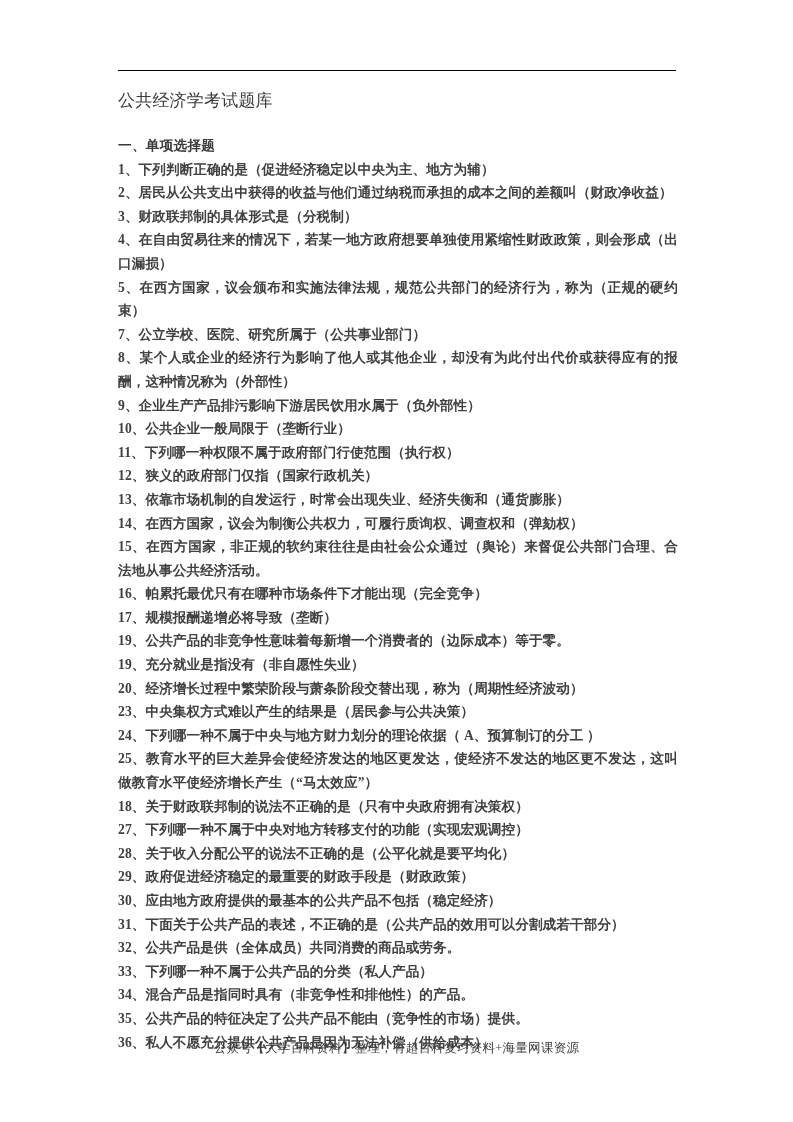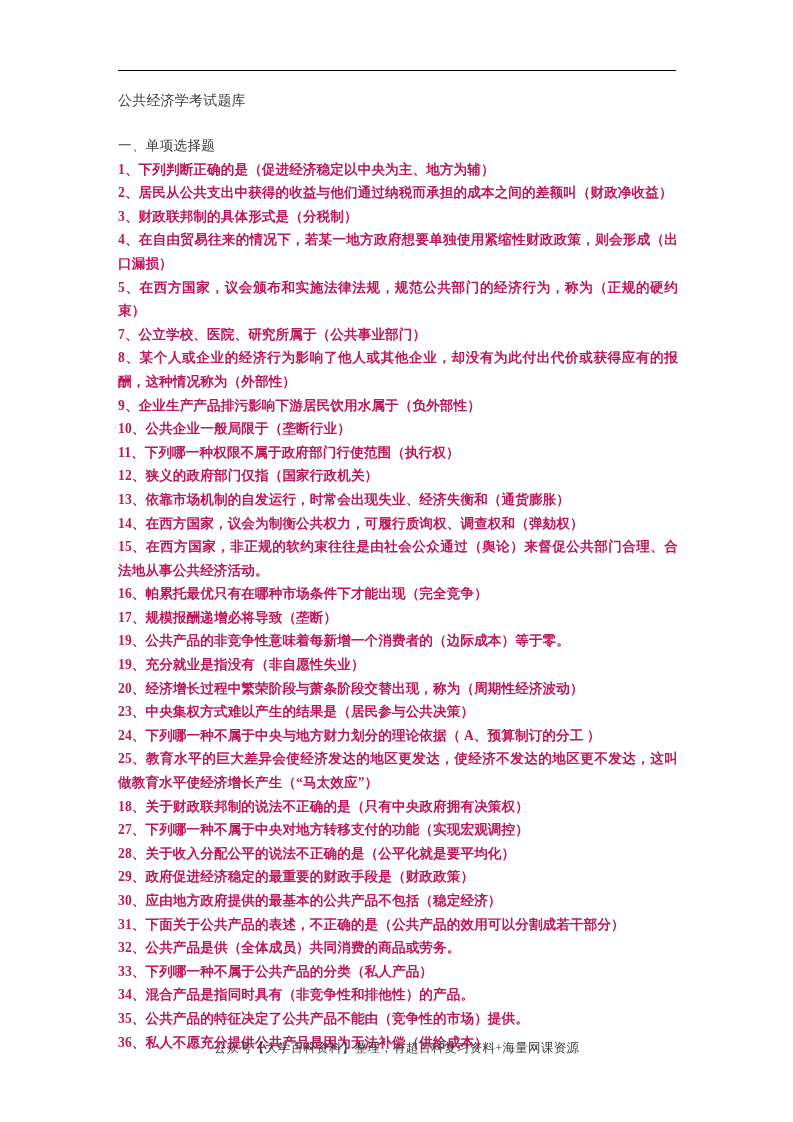--- a/index.html
+++ b/index.html
@@ -33,48 +33,48 @@
   }
 
   .content {
     position: absolute;
     left: 118px;
     top: 90px;
     width: 560px;
   }
 
   .doc-title {
-    font-size: 14px;
+    font-size: 17px;
     line-height: 22px;
     font-weight: 400;
     color: #3a3a3a;
     letter-spacing: 0.2px;
     margin: 0 0 22px 0;
   }
 
   .section-heading {
     font-size: 13.6px;
     line-height: 23.6px;
-    font-weight: 400;
+    font-weight: 700;
     color: #3b3b3b;
     margin: 0;
     letter-spacing: 0.3px;
   }
 
   .qlist {
     list-style: none;
     margin: 0;
     padding: 0;
   }
 
   .qitem {
     font-size: 13.6px;
     line-height: 23.6px;
     font-weight: 700;
-    color: #be185d;
+    color: #404040;
     margin: 0;
     text-align: justify;
     text-justify: inter-ideograph;
     letter-spacing: 0.1px;
     word-break: break-all;
   }
 
   .footer-note {
     position: absolute;
     left: 0;

